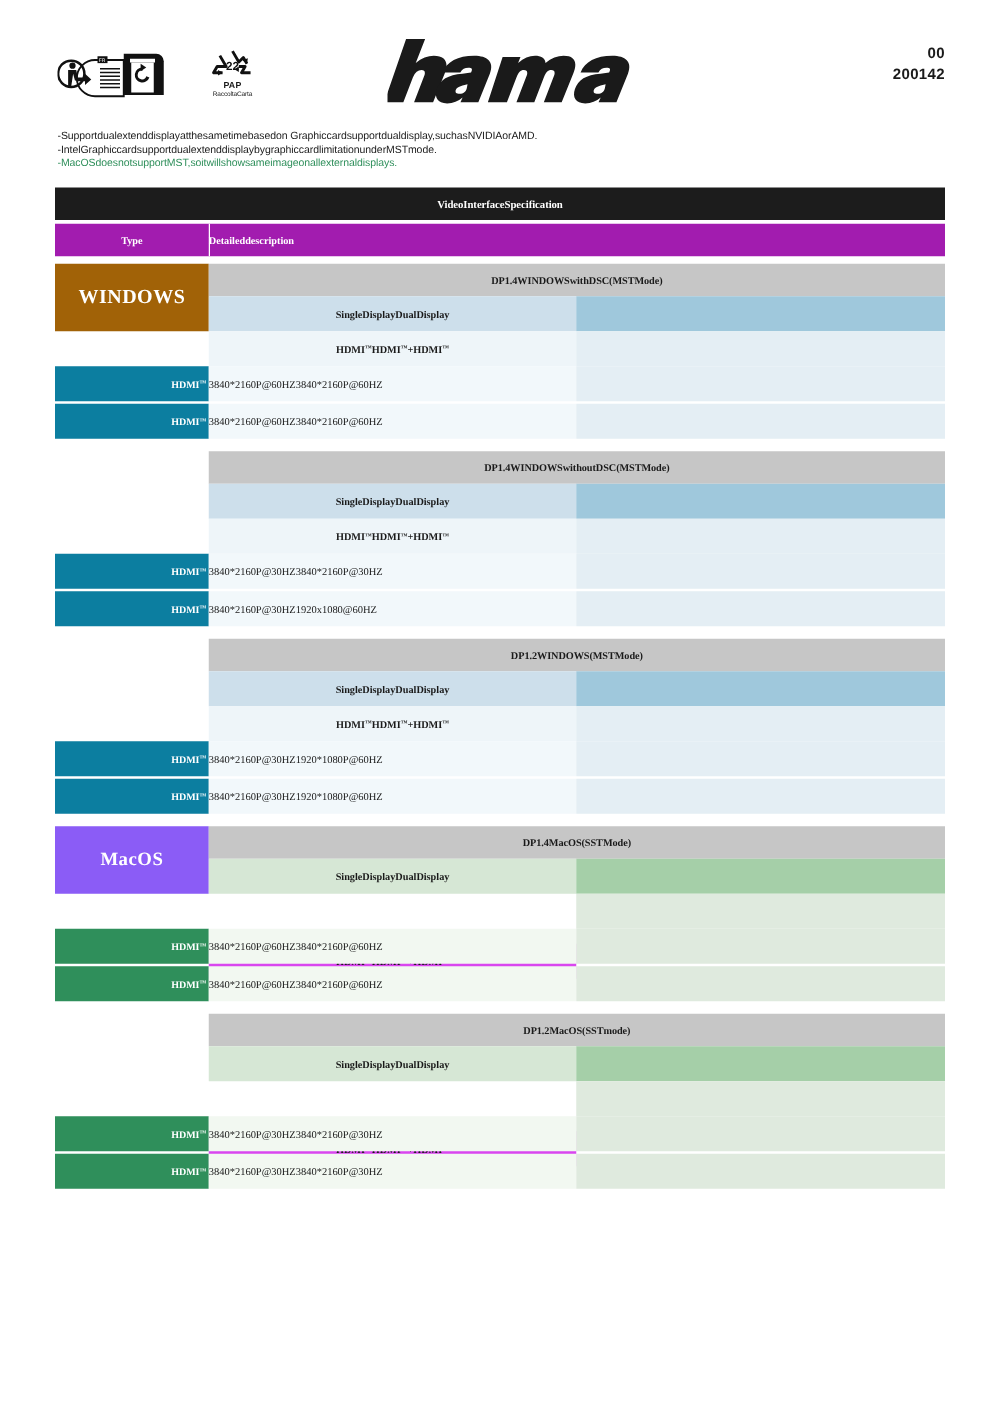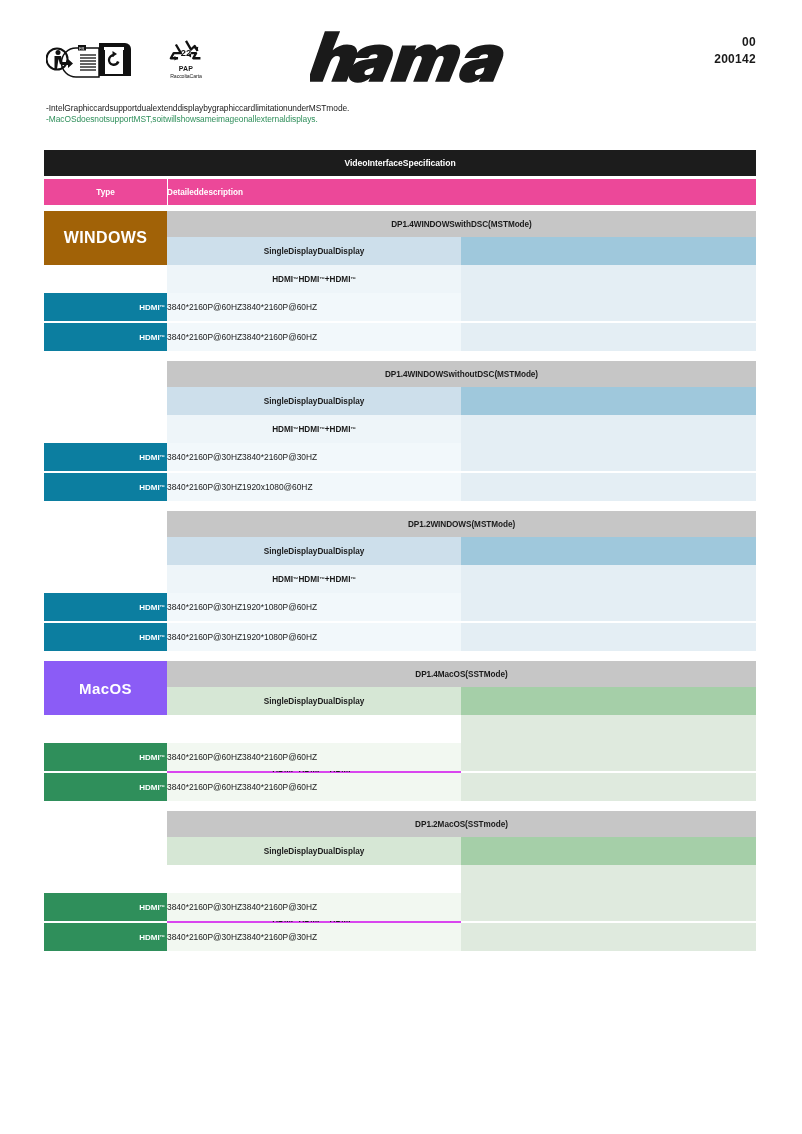--- a/index.html
+++ b/index.html
@@ -29,29 +29,29 @@
     position:absolute;right:46px;top:34px;text-align:right;
     font-size:12px;font-weight:bold;line-height:17px;letter-spacing:.3px;
   }
 
   
   .notes{position:absolute;left:46px;top:103px;width:700px;font-size:8.4px;line-height:11.2px;letter-spacing:-.05px;}
   .notes .line{white-space:nowrap;}
   .notes .line.green{color:#2f8f5b;}
 
   
-  .table{position:absolute;left:44px;top:150px;width:712px;}
+  .table{position:absolute;left:44px;top:150px;width:712px;font-family:Liberation Serif, serif;}
 
   .tbl-title{
     background:#1c1c1c;color:#ffffff;height:26px;
     display:flex;align-items:center;justify-content:center;
     font-size:8.6px;font-weight:bold;letter-spacing:-.05px;
   }
   .tbl-subhead{
-    background:#ec4899;color:#ffffff;height:26px;margin-top:3px;
+    background:#a21caf;color:#ffffff;height:26px;margin-top:3px;
     position:relative;
   }
   .tbl-subhead .type-cell{
     position:absolute;left:0;top:0;width:123px;height:26px;
     display:flex;align-items:center;justify-content:center;
     font-size:8.2px;font-weight:bold;
   }
   .tbl-subhead .desc-cell{
     position:absolute;left:123px;top:0;height:26px;
     display:flex;align-items:center;
@@ -194,20 +194,21 @@
       </svg>
     </div>
 
     <div class="artnum">
       <div>00</div>
       <div>200142</div>
     </div>
   </div>
 
   <div class="notes">
+    <div class="line">-Supportdualextenddisplayatthesametimebasedon Graphiccardsupportdualdisplay,suchasNVIDIAorAMD.</div>
     <div class="line">-IntelGraphiccardsupportdualextenddisplaybygraphiccardlimitationunderMSTmode.</div>
     <div class="line green">-MacOSdoesnotsupportMST,soitwillshowsameimageonallexternaldisplays.</div>
   </div>
 
   <div class="table">
 
     <div class="tbl-title">VideoInterfaceSpecification</div>
 
     <div class="tbl-subhead">
       <div class="type-cell">Type</div>

